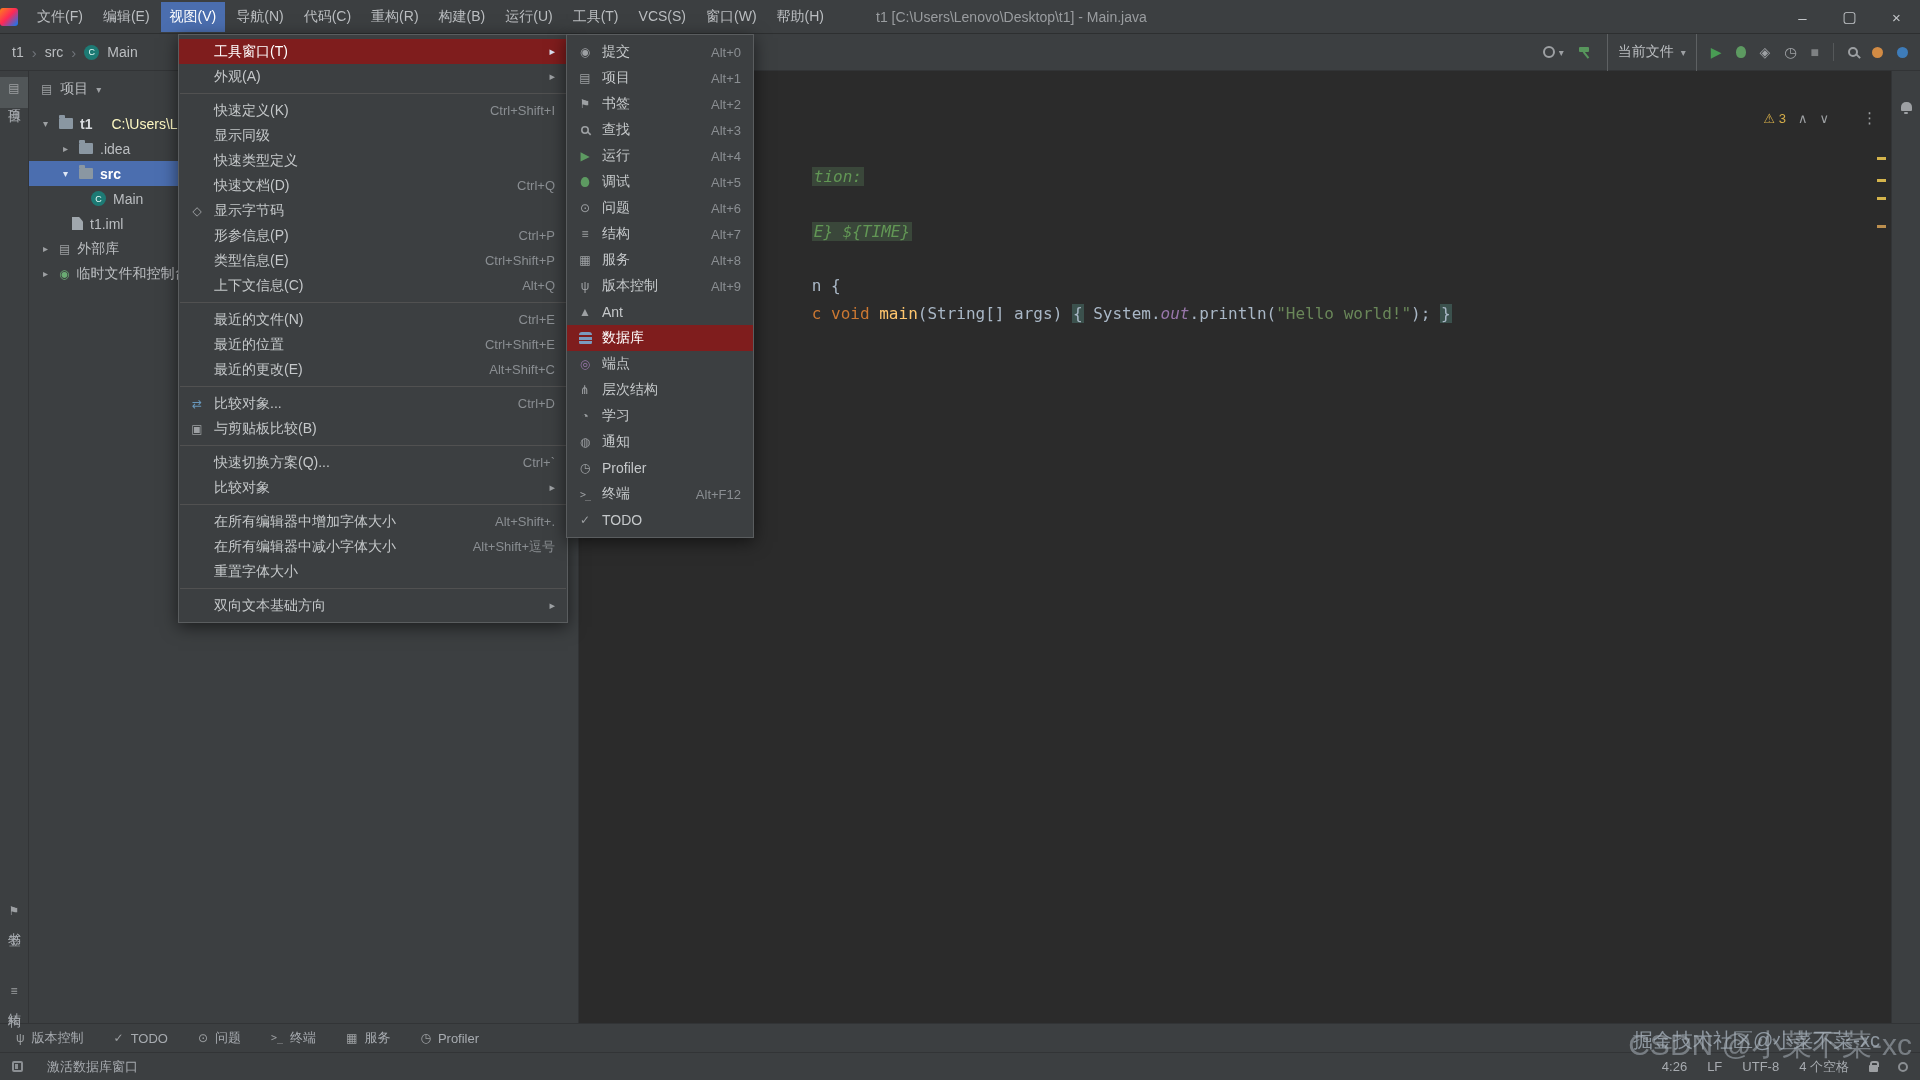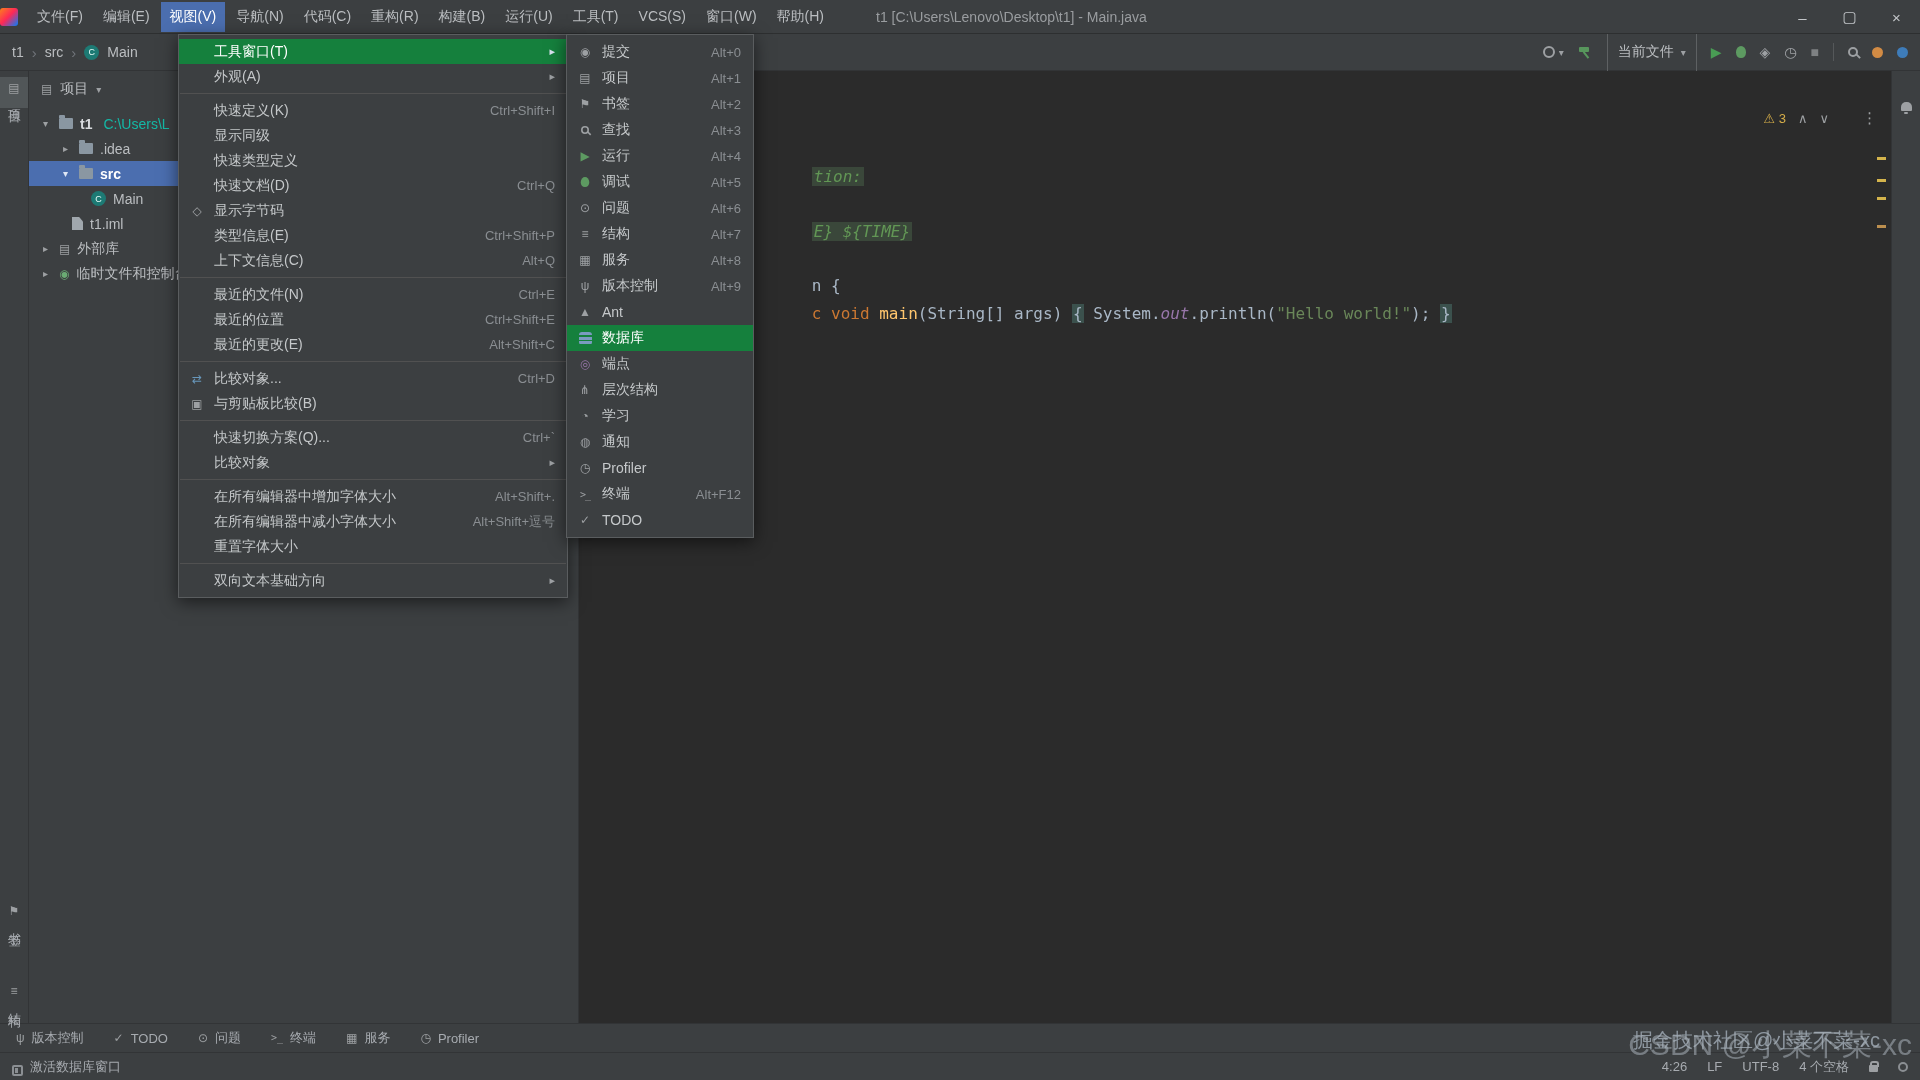--- a/index.html
+++ b/index.html
@@ -62,21 +62,21 @@
 
 .project-panel{width:550px;background:#3c3f41;border-right:1px solid #323436;position:relative;overflow:hidden;flex:none}
 .panel-header{height:36px;display:flex;align-items:center;gap:8px;padding:0 12px;color:#bbbec1}
 .tree{position:absolute;top:40px;left:0;right:0}
 .tree-row{height:25px;display:flex;align-items:center;gap:7px;color:#bbbec1;white-space:nowrap}
 .tree-row.sel{background:#4b6eaf;color:#fff}
 .chev{width:13px;text-align:center;color:#9da0a3;font-size:10px;flex:none}
 .tree-row.sel .chev{color:#dfe7f5}
 .tlabel.b{font-weight:bold;color:#d8dbde}
 .tree-row.sel .tlabel{font-weight:bold;color:#fff}
-.tpath{color:#14b8a6;margin-left:4px}
+.tpath{color:#fef9c3;margin-left:12px}
 
 
 .editor{flex:1;background:#2b2b2b;position:relative;font-family:"DejaVu Sans Mono","Liberation Mono",monospace;font-size:16px}
 .frag{position:absolute;left:175px;white-space:pre}
 .cmt{color:#629755;font-style:italic}
 .hl{background:#3a473a;padding:0 2px}
 .code-pl{color:#a9b7c6}
 .tk-kw{color:#cc7832}
 .tk-fn{color:#ffc66d}
 .tk-pl{color:#a9b7c6}
@@ -92,31 +92,31 @@
 
 .popup{position:absolute;background:#3c3f41;border:1px solid #5a5d5f;box-shadow:0 4px 16px rgba(0,0,0,.55);z-index:50;padding:4px 0}
 .view-menu{left:178px;top:34px;width:390px}
 .submenu{left:566px;top:34px;width:188px}
 .mi{height:25px;display:flex;align-items:center;padding:0 12px 0 9px;gap:8px;color:#c5c8ca}
 .submenu .mi{height:26px}
 .mi .ico{width:18px;text-align:center;font-size:12px;color:#9da0a3;flex:none;display:flex;align-items:center;justify-content:center}
 .mi .lbl{flex:1;white-space:nowrap}
 .mi .sc{color:#8a8e92;font-size:13px;margin-left:16px;white-space:nowrap}
 .mi .arr{color:#9da0a3;font-size:11px;margin-left:8px}
-.mi.sel{background:#15803d;color:#fff}
+.mi.sel{background:#7f1d1d;color:#fff}
 .mi.sel .sc,.mi.sel .arr,.mi.sel .ico{color:#dbe3f2}
 .msep{height:1px;background:#515151;margin:4px 1px}
 .ico.green{color:#5d9a61}.ico.purple{color:#9876aa}.ico.blue{color:#6897bb}
 .ico.mono{font-family:"DejaVu Sans Mono","Liberation Mono",monospace;font-size:10px;letter-spacing:-1px}
 
 
 .bottom-stripe{height:29px;background:#3c3f41;border-top:1px solid #323436;display:flex;align-items:center;gap:30px;padding-left:16px;color:#a7abb0;font-size:13px}
 .bs-item{display:flex;align-items:center;gap:7px}
 .statusbar{height:28px;background:#3c3f41;border-top:1px solid #323436;display:flex;align-items:center;padding:0 12px;font-size:13px;color:#a7abb0}
-.sb-left{display:flex;align-items:flex-end;gap:7px}
+.sb-left{display:flex;align-items:center;gap:24px}
 .sb-right{margin-left:auto;display:flex;align-items:center;gap:20px}
 
 
 .wm1{position:absolute;right:40px;bottom:26px;font-size:20px;color:#97a1ab;opacity:.9;z-index:60;pointer-events:none}
 .wm2{position:absolute;right:8px;bottom:14px;font-size:30px;color:#aab3bb;opacity:.55;z-index:60;pointer-events:none}
 </style>
 </head>
 <body>
 
 <header class="titlebar">
@@ -299,20 +299,25 @@
     <span class="ico"></span>
     <span class="lbl">快速文档(D)</span>
     <span class="sc">Ctrl+Q</span>
   </div>
   <div class="mi">
     <span class="ico">◇</span>
     <span class="lbl">显示字节码</span>
   </div>
   <div class="mi">
     <span class="ico"></span>
+    <span class="lbl">形参信息(P)</span>
+    <span class="sc">Ctrl+P</span>
+  </div>
+  <div class="mi">
+    <span class="ico"></span>
     <span class="lbl">类型信息(E)</span>
     <span class="sc">Ctrl+Shift+P</span>
   </div>
   <div class="mi">
     <span class="ico"></span>
     <span class="lbl">上下文信息(C)</span>
     <span class="sc">Alt+Q</span>
   </div>
   <div class="msep"></div>
   <div class="mi">

